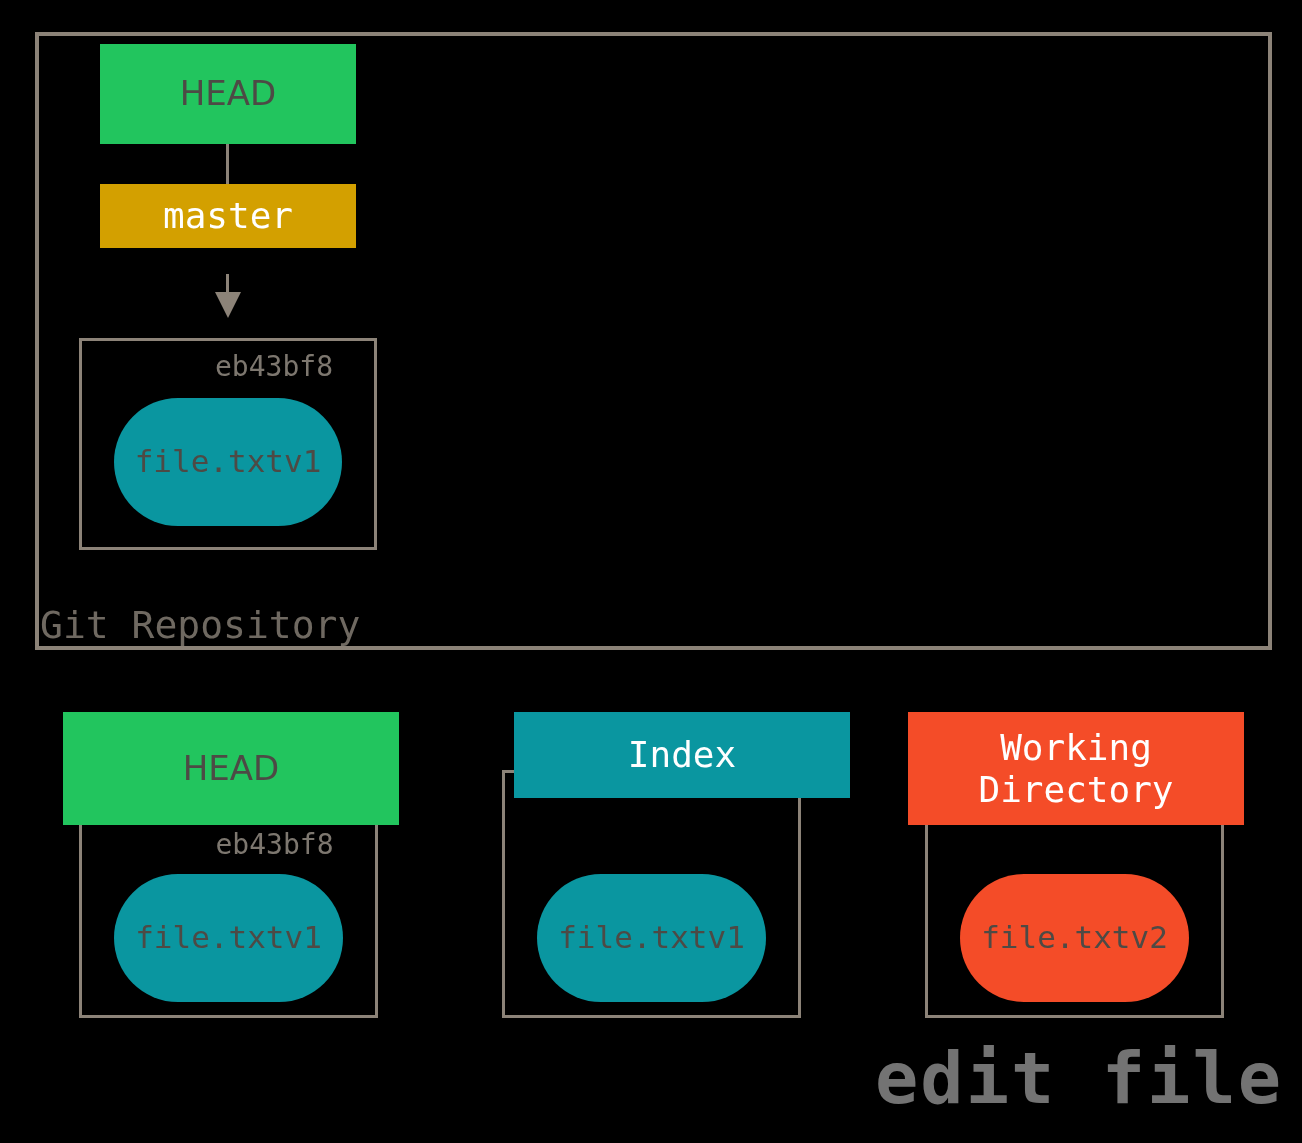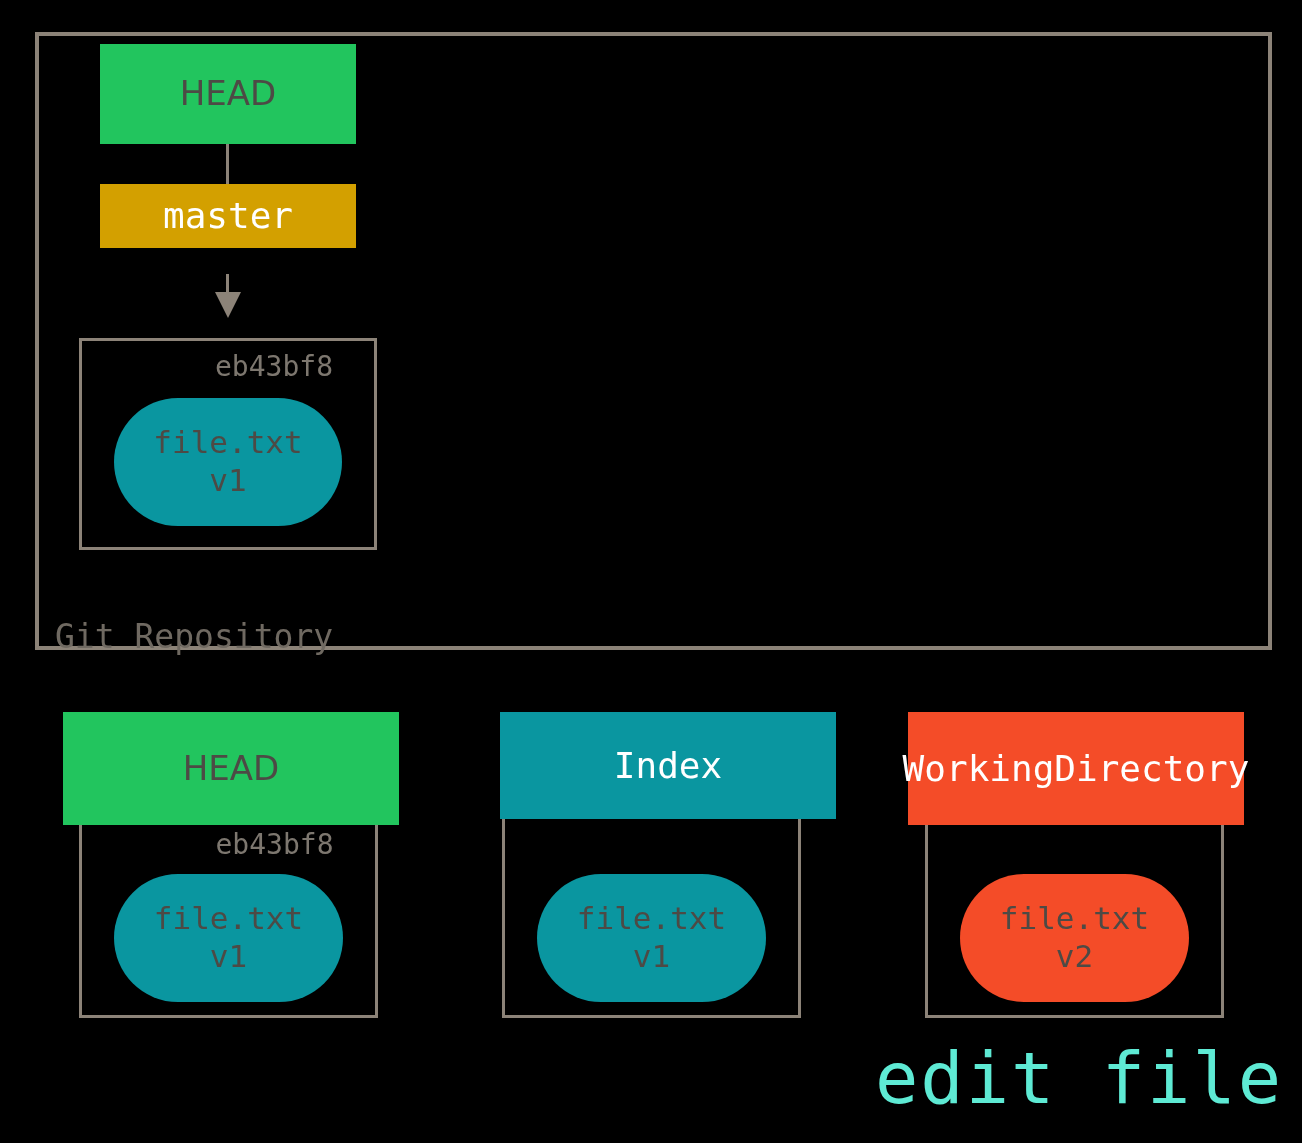--- a/index.html
+++ b/index.html
@@ -20,27 +20,26 @@
     position: absolute;
     left: 35px;
     top: 32px;
     width: 1237px;
     height: 618px;
     border: 4px solid #8c8378;
     box-sizing: border-box;
   }
   #repo-label {
     position: absolute;
-    left: 55px;
+    left: 40px;
     top: 603px;
-    font-size: 33px;
+    font-size: 38px;
     color: #6f6961;
     letter-spacing: 0px;
     white-space: nowrap;
-    margin-top: 14px;
   }
 
   
   .box {
     position: absolute;
     box-sizing: border-box;
     display: flex;
     align-items: center;
     justify-content: center;
     text-align: center;
@@ -94,42 +93,43 @@
     text-align: center;
     white-space: nowrap;
     margin-left: 46px;
   }
 
   
   .blob {
     position: absolute;
     border-radius: 80px;
     display: flex;
-    flex-direction: column;
+    flex-direction: row;
     align-items: center;
     justify-content: center;
     text-align: center;
     color: #4d4a45;
     font-size: 31px;
     line-height: 1.22;
   }
   .blob-teal { background: #0a96a0; }
   .blob-orange { background: #f44c28; }
 
   
   #edit-caption {
     position: absolute;
     left: 875px;
     top: 1036px;
     width: 400px;
     text-align: right;
-    color: #5eead4;
+    color: #737373;
     font-size: 72px;
     letter-spacing: 2px;
     white-space: nowrap;
+    font-weight: bold;
   }
 </style>
 </head>
 <body>
 
 <div id="repo-frame"></div>
 <div id="repo-label">Git Repository</div>
 
 <div class="box box-head" style="left:100px; top:44px; width:256px; height:100px; font-size:34px;">HEAD</div>
 
@@ -149,28 +149,28 @@
 
 <div class="container-box" style="left:79px; top:770px; width:299px; height:248px;"></div>
 <div class="box box-head" style="left:63px; top:712px; width:336px; height:113px; font-size:34px;">HEAD</div>
 <div class="sha" style="left:79px; top:828px; width:299px;">eb43bf8</div>
 <div class="blob blob-teal" style="left:114px; top:874px; width:229px; height:128px;">
   <div>file.txt</div>
   <div>v1</div>
 </div>
 
 <div class="container-box" style="left:502px; top:770px; width:299px; height:248px;"></div>
-<div class="box box-index" style="left:500px; top:712px; width:336px; height:107px; font-size:36px;">Index</div>
+<div class="box box-index" style="left:514px; top:712px; width:336px; height:86px; font-size:36px;">Index</div>
 <div class="blob blob-teal" style="left:537px; top:874px; width:229px; height:128px;">
   <div>file.txt</div>
   <div>v1</div>
 </div>
 
 <div class="container-box" style="left:925px; top:770px; width:299px; height:248px;"></div>
-<div class="box box-wd" style="left:908px; top:712px; width:336px; height:113px; font-size:36px; flex-direction:row;">
+<div class="box box-wd" style="left:908px; top:712px; width:336px; height:113px; font-size:36px; flex-direction:column;">
   <div>Working</div>
   <div>Directory</div>
 </div>
 <div class="blob blob-orange" style="left:960px; top:874px; width:229px; height:128px;">
   <div>file.txt</div>
   <div>v2</div>
 </div>
 
 <div id="edit-caption">edit file</div>
 

